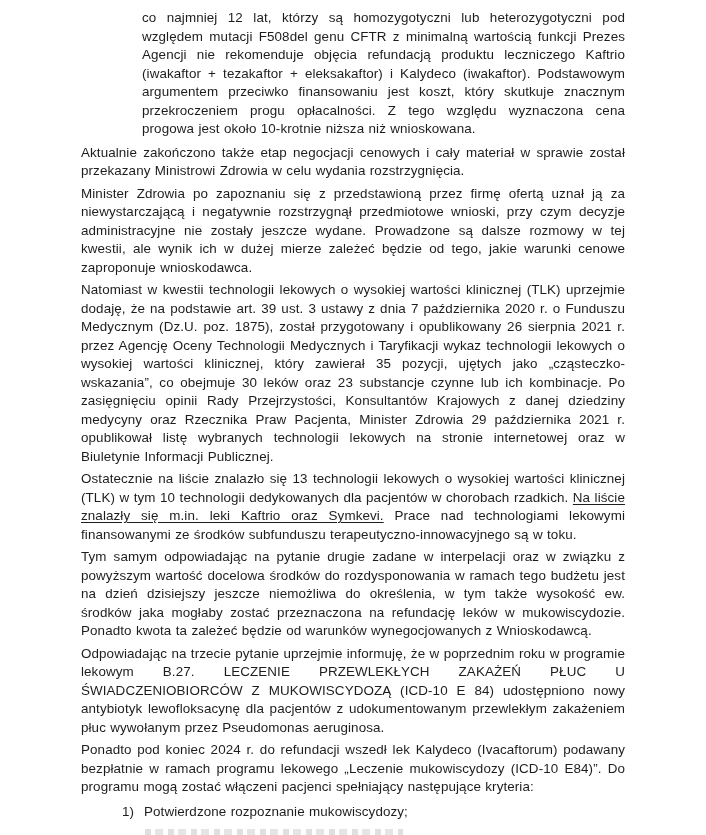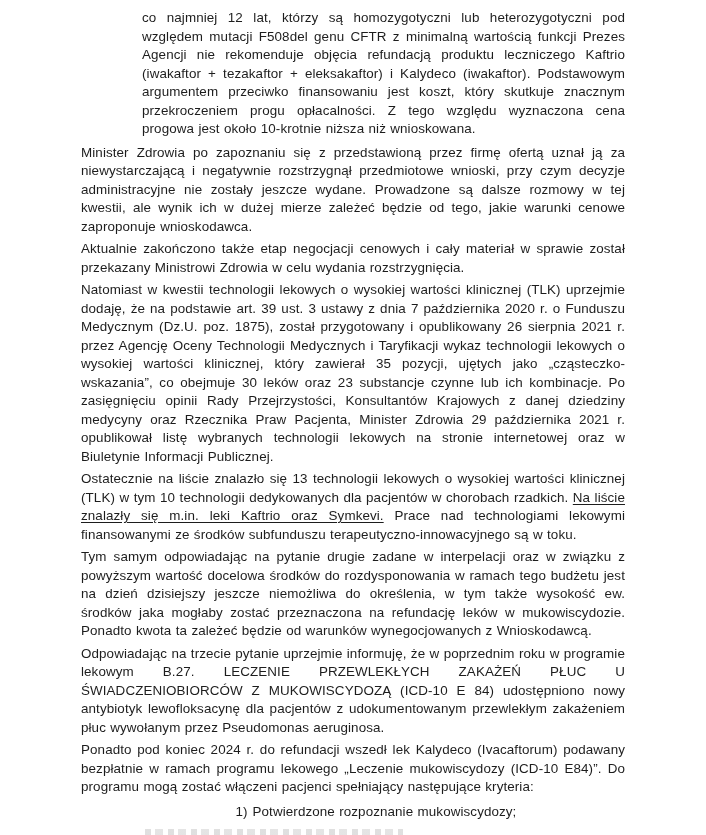--- a/index.html
+++ b/index.html
@@ -22,43 +22,43 @@
     line-height: 18.5px;
     text-align: justify;
     margin: 0 0 4px 0;
     letter-spacing: 0.1px;
     word-spacing: 0.5px;
   }
   p.para.indented { margin-left: 61px; margin-bottom: 5px; }
   p.para .u { text-decoration: underline; text-underline-offset: 2px; }
   p.para.list-item {
     padding-left: 41px;
-    text-align: center;
+    text-align: left;
     margin-top: 6px;
   }
   p.para.list-item .marker { display: inline-block; width: 22px; }
   
   .clipped-next-line {
     position: absolute;
     left: 145px; top: 829px;
     width: 258px; height: 6px;
     background: repeating-linear-gradient(90deg,
       #c6c6c6 0 6px, transparent 6px 10px,
       #cfcfcf 10px 18px, transparent 18px 23px);
     opacity: .55;
   }
 </style>
 </head>
 <body>
 
 <div class="page">
   <div id="paragraphs">
       <p class="para indented"><span>co najmniej 12 lat, którzy są homozygotyczni lub heterozygotyczni pod względem mutacji F508del genu CFTR z minimalną wartością funkcji Prezes Agencji nie rekomenduje objęcia refundacją produktu leczniczego Kaftrio (iwakaftor + tezakaftor + eleksakaftor) i Kalydeco (iwakaftor). Podstawowym argumentem przeciwko finansowaniu jest koszt, który skutkuje znacznym przekroczeniem progu opłacalności. Z tego względu wyznaczona cena progowa jest około 10-krotnie niższa niż wnioskowana.</span></p>
+      <p class="para"><span>Aktualnie zakończono także etap negocjacji cenowych i cały materiał w sprawie został przekazany Ministrowi Zdrowia w celu wydania rozstrzygnięcia.</span></p>
       <p class="para"><span>Minister Zdrowia po zapoznaniu się z przedstawioną przez firmę ofertą uznał ją za niewystarczającą i negatywnie rozstrzygnął przedmiotowe wnioski, przy czym decyzje administracyjne nie zostały jeszcze wydane. Prowadzone są dalsze rozmowy w tej kwestii, ale wynik ich w dużej mierze zależeć będzie od tego, jakie warunki cenowe zaproponuje wnioskodawca.</span></p>
-      <p class="para"><span>Aktualnie zakończono także etap negocjacji cenowych i cały materiał w sprawie został przekazany Ministrowi Zdrowia w celu wydania rozstrzygnięcia.</span></p>
       <p class="para"><span>Natomiast w kwestii technologii lekowych o wysokiej wartości klinicznej (TLK) uprzejmie dodaję, że na podstawie art. 39 ust. 3 ustawy z dnia 7 października 2020 r. o Funduszu Medycznym (Dz.U. poz. 1875), został przygotowany i opublikowany 26 sierpnia 2021 r. przez Agencję Oceny Technologii Medycznych i Taryfikacji wykaz technologii lekowych o wysokiej wartości klinicznej, który zawierał 35 pozycji, ujętych jako „cząsteczko-wskazania”, co obejmuje 30 leków oraz 23 substancje czynne lub ich kombinacje. Po zasięgnięciu opinii Rady Przejrzystości, Konsultantów Krajowych z danej dziedziny medycyny oraz Rzecznika Praw Pacjenta, Minister Zdrowia 29 października 2021 r. opublikował listę wybranych technologii lekowych na stronie internetowej oraz w Biuletynie Informacji Publicznej.</span></p>
       <p class="para"><span>Ostatecznie na liście znalazło się 13 technologii lekowych o wysokiej wartości klinicznej (TLK) w tym 10 technologii dedykowanych dla pacjentów w chorobach rzadkich. </span><span class="u">Na liście znalazły się m.in. leki Kaftrio oraz Symkevi.</span><span> Prace nad technologiami lekowymi finansowanymi ze środków subfunduszu terapeutyczno-innowacyjnego są w toku.</span></p>
       <p class="para"><span>Tym samym odpowiadając na pytanie drugie zadane w interpelacji oraz w związku z powyższym wartość docelowa środków do rozdysponowania w ramach tego budżetu jest na dzień dzisiejszy jeszcze niemożliwa do określenia, w tym także wysokość ew. środków jaka mogłaby zostać przeznaczona na refundację leków w mukowiscydozie. Ponadto kwota ta zależeć będzie od warunków wynegocjowanych z Wnioskodawcą.</span></p>
       <p class="para"><span>Odpowiadając na trzecie pytanie uprzejmie informuję, że w poprzednim roku w programie lekowym B.27. LECZENIE PRZEWLEKŁYCH ZAKAŻEŃ PŁUC U ŚWIADCZENIOBIORCÓW Z MUKOWISCYDOZĄ (ICD-10 E 84) udostępniono nowy antybiotyk lewofloksacynę dla pacjentów z udokumentowanym przewlekłym zakażeniem płuc wywołanym przez Pseudomonas aeruginosa.</span></p>
       <p class="para"><span>Ponadto pod koniec 2024 r. do refundacji wszedł lek Kalydeco (Ivacaftorum) podawany bezpłatnie w ramach programu lekowego „Leczenie mukowiscydozy (ICD-10 E84)”. Do programu mogą zostać włączeni pacjenci spełniający następujące kryteria:</span></p>
       <p class="para list-item"><span class="marker">1)</span><span>Potwierdzone rozpoznanie mukowiscydozy;</span></p>
     </div>
   <div class="clipped-next-line"></div>
 </div>
 

